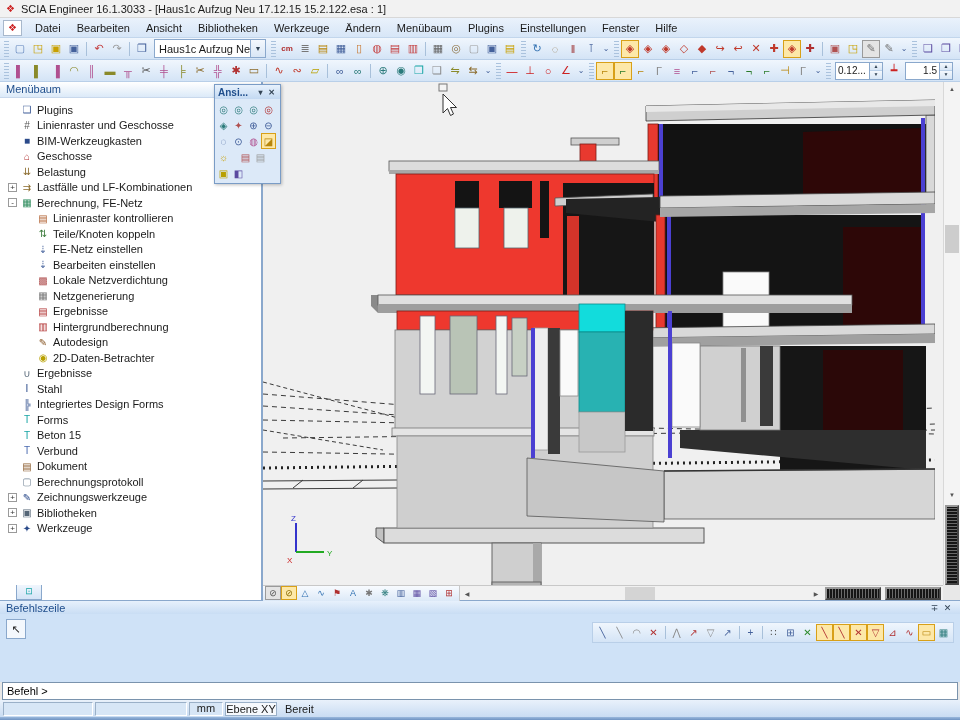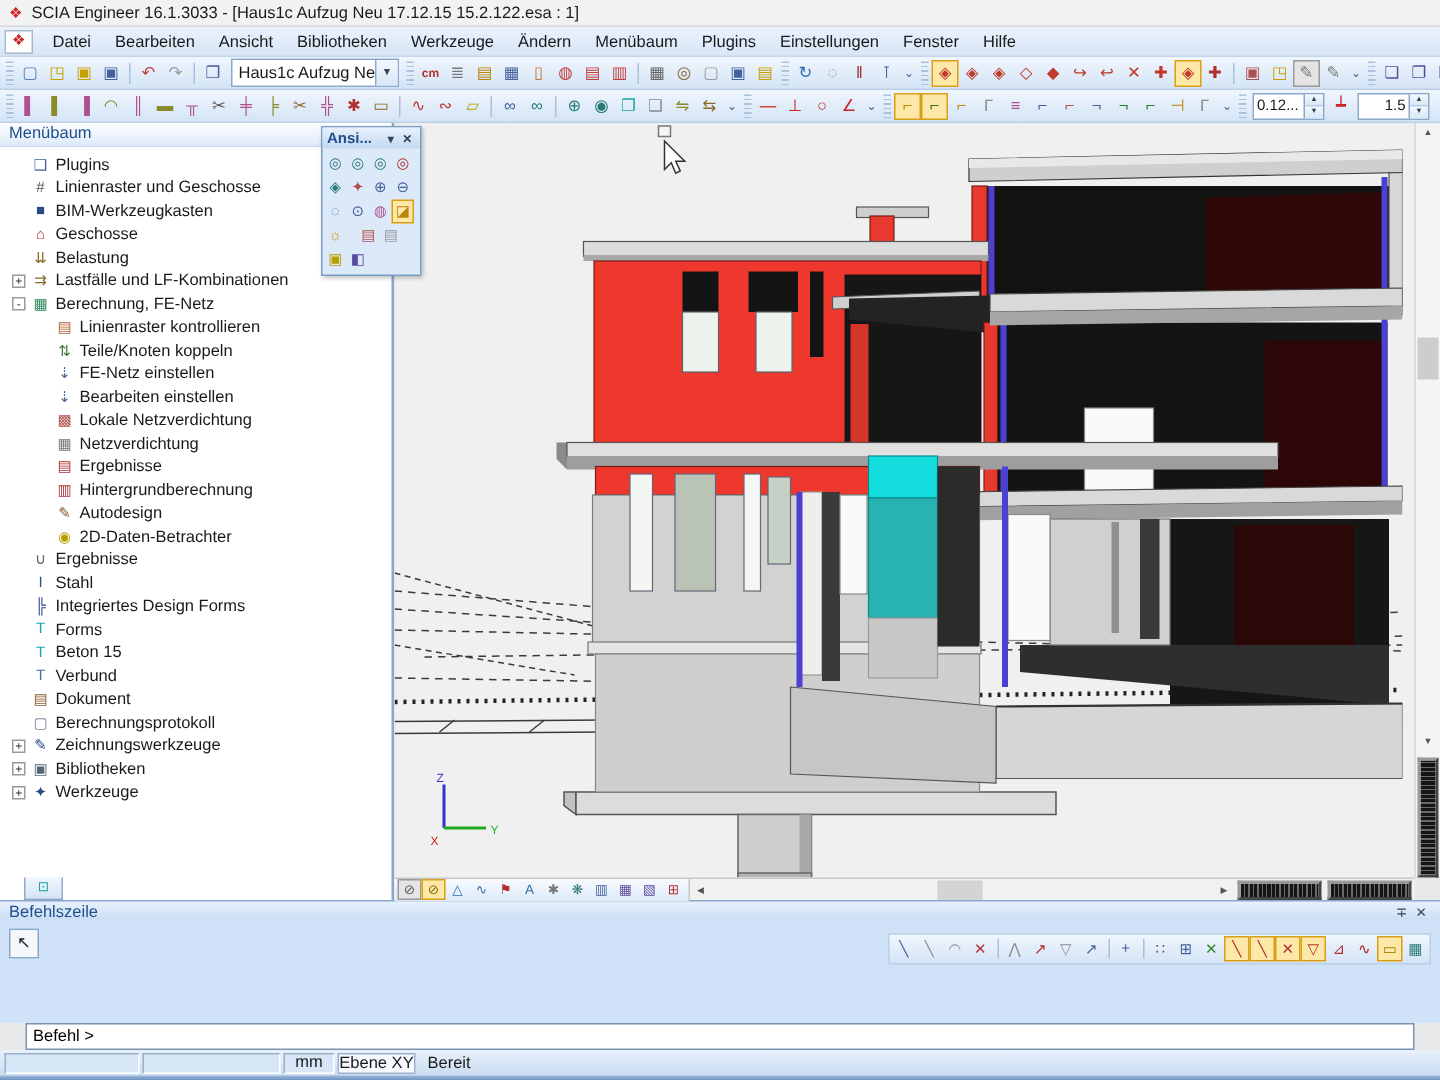--- a/index.html
+++ b/index.html
@@ -65,21 +65,21 @@
 .pal-body .tb.gap{margin-right:7px}
 
 .cmd-header{height:14px;background:linear-gradient(#e7f1fc,#c9ddf4);display:flex;align-items:center;padding:0 6px;color:#1f4e8c;border-top:1px solid #8aa8cc}
 .cmd-header .sp{flex:1}
 .cmd-btn{width:13px;text-align:center;color:#345;font-size:9px}
 .cmd-body{height:68px;background:#cfe2f7;position:relative}
 .cursor-btn{position:absolute;left:6px;top:5px;width:20px;height:20px;background:#f4f8fd;border:1px solid #8aa8cc;text-align:center;line-height:18px;color:#222;font-size:11px}
 .snapbar{position:absolute;right:6px;top:8px;display:flex;align-items:center;background:linear-gradient(#f0f6fd,#d4e4f6);border:1px solid #b9cfe8;padding:1px}
 .snapbar .tb{width:17px;height:17px;font-size:10px}
 .snapbar .tb.sep{width:6px}
-.cmd-input{height:18px;background:#fff;border:1px solid #7a93ad;margin:0 17px;display:flex;align-items:center;padding:0 4px;color:#000}
+.cmd-input{height:18px;background:#fff;border:1px solid #7a93ad;margin:0 2px;display:flex;align-items:center;padding:0 4px;color:#000}
 
 .statusbar{height:17px;background:linear-gradient(#e9f1fb,#c9dcf2);display:flex;align-items:center;padding:0 3px;gap:2px}
 .scell{height:14px;border:1px solid;border-color:#9ab0c8 #fff #fff #9ab0c8;background:#d7e6f6}
 .f1{width:90px}.f2{width:92px}
 .units{width:34px;text-align:center;line-height:11px}
 .plane-btn{width:52px;height:14px;background:#f6f9fd;border:1px solid #9ab0c8;text-align:center;line-height:12px;overflow:hidden;white-space:nowrap}
 .status-text{margin-left:6px}
 .bottom-strip{height:3px;background:linear-gradient(#9ab8dc,#6f93c2)}
 </style>
 </head>
@@ -515,21 +515,21 @@
           <span class="tlabel">Bearbeiten einstellen</span>
         </div>
         <div class="trow lvl1">
           <span class="exp"></span>
           <span class="ticon" style="color: rgb(176, 80, 80);">▩</span>
           <span class="tlabel">Lokale Netzverdichtung</span>
         </div>
         <div class="trow lvl1">
           <span class="exp"></span>
           <span class="ticon" style="color: rgb(119, 119, 119);">▦</span>
-          <span class="tlabel">Netzverdichtung</span>
+          <span class="tlabel">Netzgenerierung</span>
         </div>
         <div class="trow lvl1">
           <span class="exp"></span>
           <span class="ticon" style="color: rgb(176, 48, 48);">▤</span>
           <span class="tlabel">Ergebnisse</span>
         </div>
         <div class="trow lvl1">
           <span class="exp"></span>
           <span class="ticon" style="color: rgb(176, 48, 48);">▥</span>
           <span class="tlabel">Hintergrundberechnung</span>

